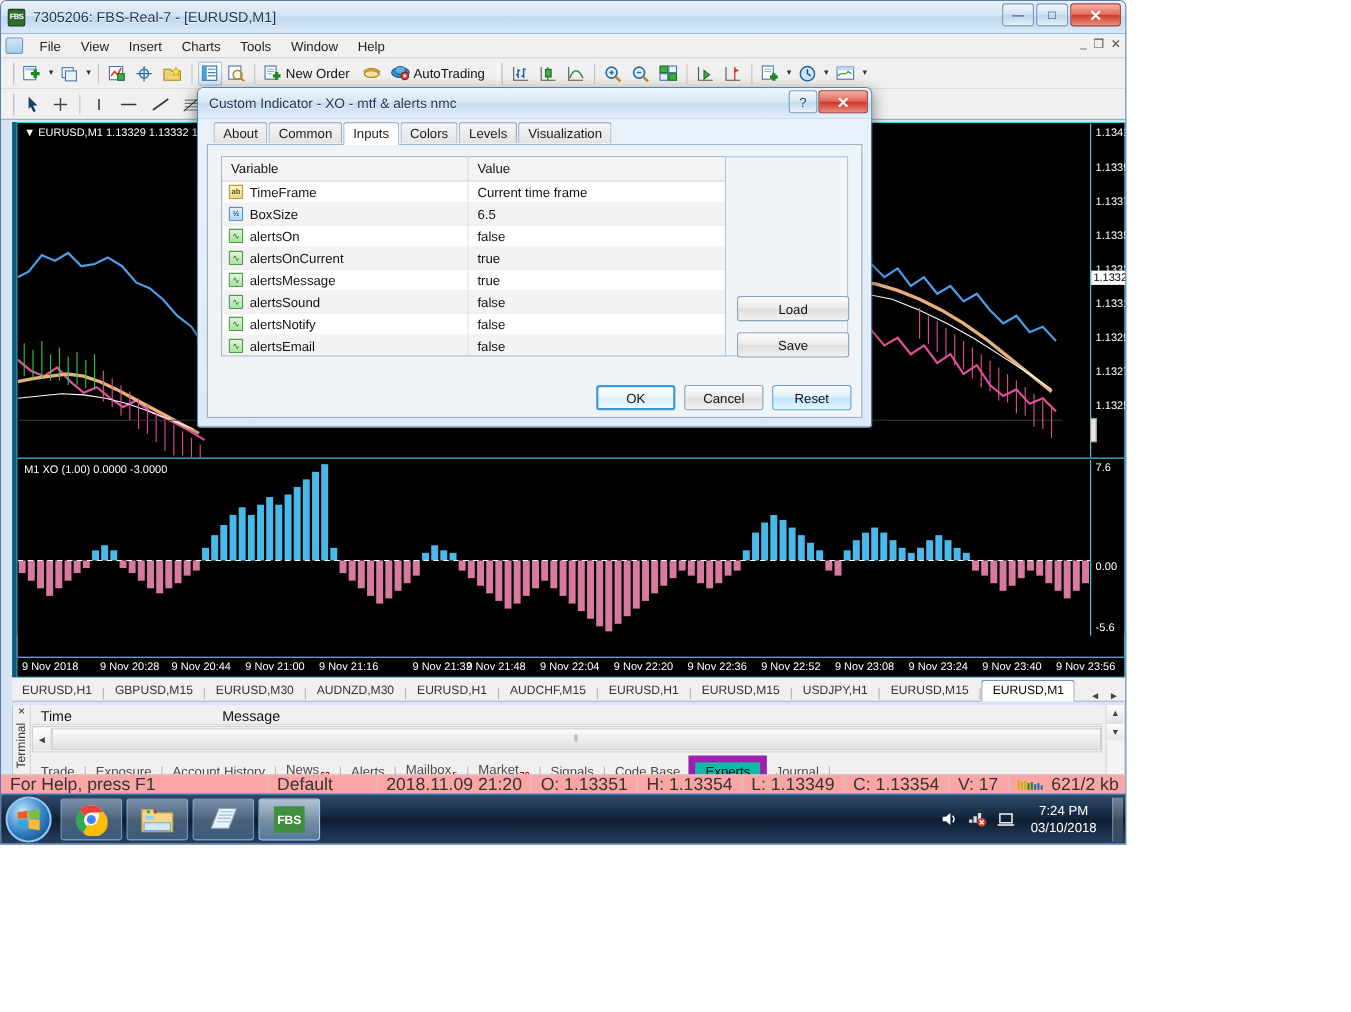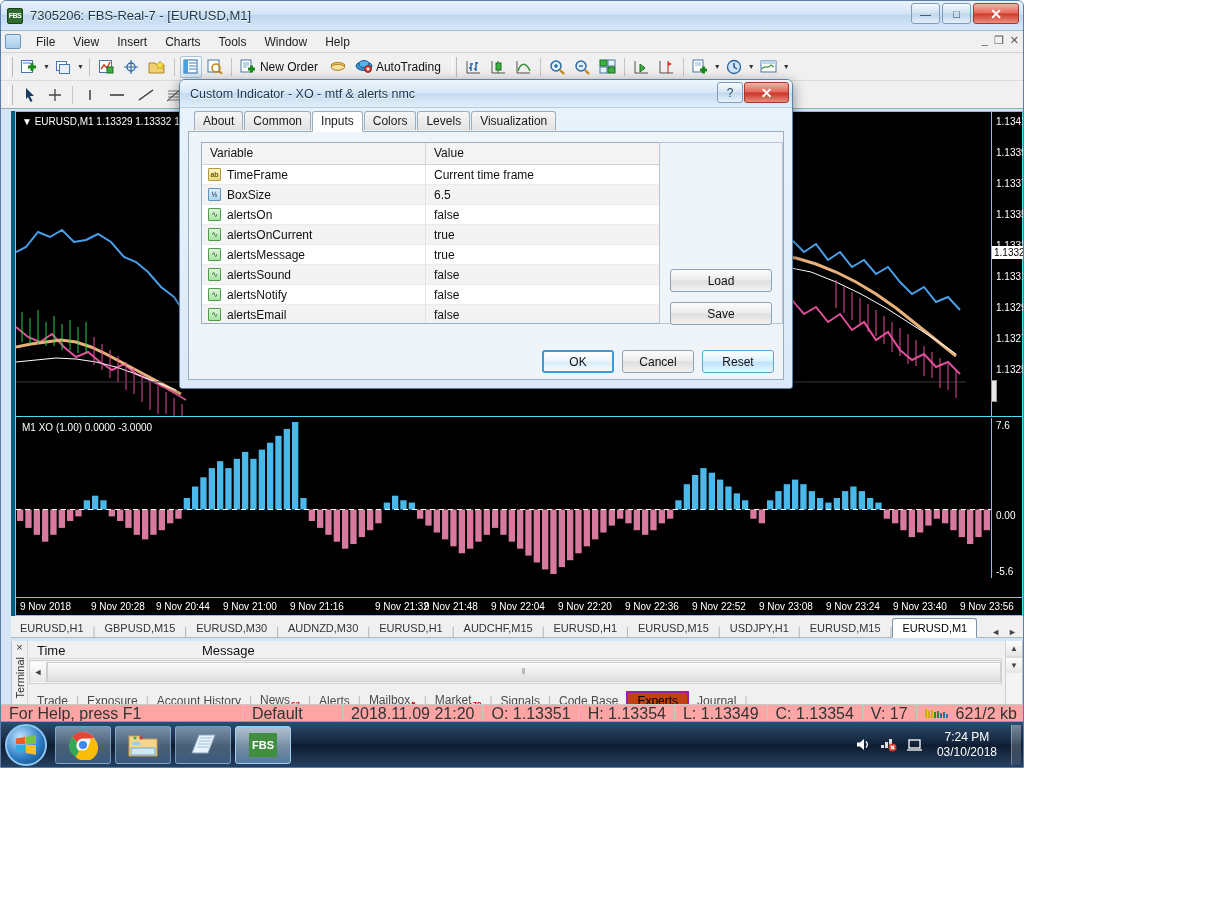--- a/index.html
+++ b/index.html
@@ -90,21 +90,21 @@
   .term-head{position:absolute;left:17px;top:0;right:20px;height:18px;background:#f0f0f0;border-bottom:1px solid #d8d8d8;display:flex;}
   .term-col{font-size:13px;color:#111;padding:2px 0 0 8px;}
   .term-scroll{position:absolute;left:17px;top:19px;right:20px;height:24px;background:#f4f4f4;border:1px solid #d0d0d0;display:flex;align-items:center;}
   .sc-arrow{width:17px;height:20px;display:flex;align-items:center;justify-content:center;font-size:9px;color:#444;background:linear-gradient(#fdfdfd,#e6e6e6);border-right:1px solid #ccc;}
   .sc-thumb{flex:1;height:20px;background:linear-gradient(#fbfbfb,#dfdfdf);border:1px solid #cfcfcf;display:flex;align-items:center;justify-content:center;color:#888;font-size:8px;letter-spacing:1px;}
   .term-vscroll{position:absolute;right:0;top:0;width:17px;height:100%;background:#f4f4f4;border-left:1px solid #d0d0d0;}
   .vs-btn{height:16px;display:flex;align-items:center;justify-content:center;font-size:8px;color:#444;background:linear-gradient(#fdfdfd,#e6e6e6);border-bottom:1px solid #ddd;}
   .term-tabs{position:absolute;left:17px;bottom:0;right:0;height:22px;display:flex;align-items:center;font-size:12px;}
   .ttab{padding:2px 8px;color:#4a4a4a;white-space:nowrap;}
   .ttab .sup{font-size:8px;color:#c00;vertical-align:sub;margin-left:1px;font-weight:bold;}
-  .ttab.active{background:#c2410c;border:2px solid #a21caf;color:#000;padding:1px 9px;}
+  .ttab.active{background:#14b8a6;border:6px solid #a21caf;color:#000;padding:1px 9px;}
   .ttab-sep{color:#b9b9b9;}
   
   .statusbar{position:absolute;left:0;bottom:46px;width:1024px;height:17px;background:#fca5a5;border-top:1px solid #c8c8c8;display:flex;align-items:center;font-size:16px;color:#333;}
   .sb-cell{padding:0 8px;border-right:1px solid #c9c9c9;white-space:nowrap;height:17px;line-height:17px;}
   .sb-cell:last-child{border-right:none;}
   
   .taskbar{position:absolute;left:0;bottom:0;width:1024px;height:46px;
     background:linear-gradient(to bottom,rgba(40,70,105,.96),rgba(14,32,55,.98) 48%,rgba(10,24,44,.98) 52%,rgba(30,58,92,.96));
     border-top:1px solid #6a9fd0;display:flex;align-items:center;padding-left:4px;}
   .start-orb{width:42px;height:42px;border-radius:50%;background:radial-gradient(circle at 35% 30%,#bfe3ff,#2e7fc4 55%,#0d3c6d);
@@ -145,21 +145,21 @@
   .gh.c2{flex:1;}
   .grow{display:flex;height:20px;align-items:center;border-bottom:1px solid #ececec;}
   .grow:nth-child(even){background:#f3f3f3;}
   .gc1{width:224px;display:flex;align-items:center;gap:6px;padding-left:6px;border-right:1px solid #e4e4e4;height:20px;}
   .gc2{flex:1;padding-left:8px;font-size:12px;color:#111;}
   .gv-name{font-size:12px;color:#111;}
   .vicon{width:13px;height:13px;border-radius:1px;display:inline-block;flex:0 0 13px;}
   .vicon.str{background:linear-gradient(#fdf4c8,#ecd97e);border:1px solid #b39b3c;font-size:7px;color:#6b5a12;text-align:center;line-height:12px;font-weight:bold;}
   .vicon.num{background:linear-gradient(#dff0fb,#aed6f0);border:1px solid #5c94bd;font-size:7px;color:#1f4f74;text-align:center;line-height:12px;font-weight:bold;}
   .vicon.bool{background:linear-gradient(#dff6dd,#a8e3a1);border:1px solid #4f9a4a;font-size:8px;color:#1f5c1c;text-align:center;line-height:12px;}
-  .side-panel{position:absolute;right:0;top:10px;width:124px;height:182px;background:#eff4f9;border:1px solid #b6c6d6;}
+  .side-panel{position:absolute;right:12px;top:10px;width:112px;height:182px;background:#eff4f9;border:1px solid #b6c6d6;}
   .sbtn{position:absolute;left:10px;width:102px;height:23px;border:1px solid #8fa3b6;border-radius:3px;
     background:linear-gradient(to bottom,#fdfdfd,#eaeaea 48%,#dedede 52%,#f2f2f2);
     font-size:12px;color:#111;display:flex;align-items:center;justify-content:center;}
   .dlg-foot{position:absolute;left:0;right:0;bottom:6px;height:24px;display:flex;justify-content:flex-end;gap:8px;padding-right:10px;}
   .fbtn{width:72px;height:23px;border:1px solid #8fa3b6;border-radius:3px;
     background:linear-gradient(to bottom,#fdfdfd,#eaeaea 48%,#dedede 52%,#f2f2f2);
     font-size:12px;color:#111;display:flex;align-items:center;justify-content:center;}
   .fbtn.default{border:2px solid #3c9ad6;background:linear-gradient(to bottom,#ffffff,#ecf6fd 48%,#d9ecfa 52%,#f4fbff);}
   .fbtn.hot{border:1px solid #5aa6d8;background:linear-gradient(to bottom,#ffffff,#dcf0fc 48%,#bfe3fa 52%,#e7f6ff);}
   svg{display:block;}

